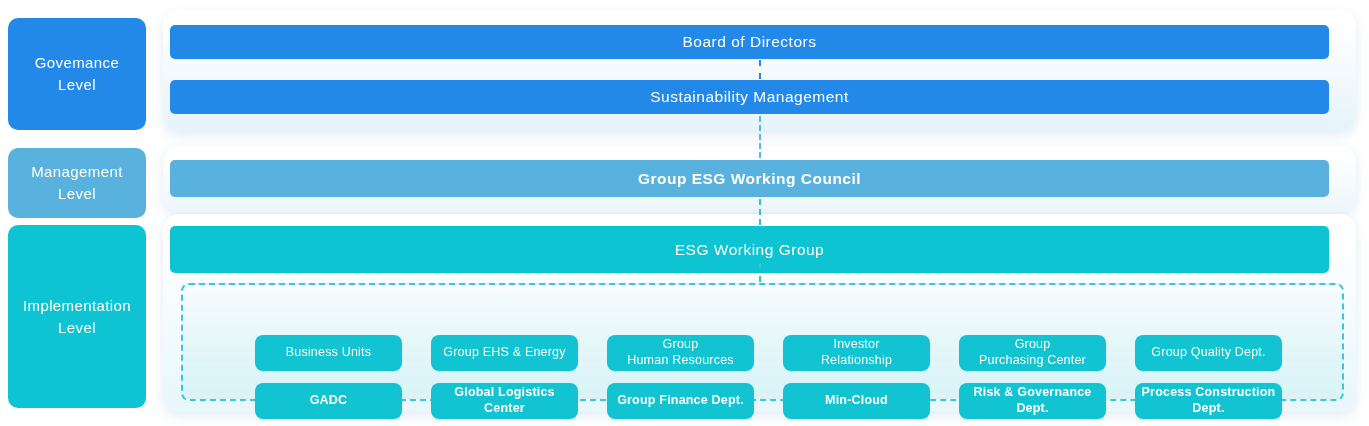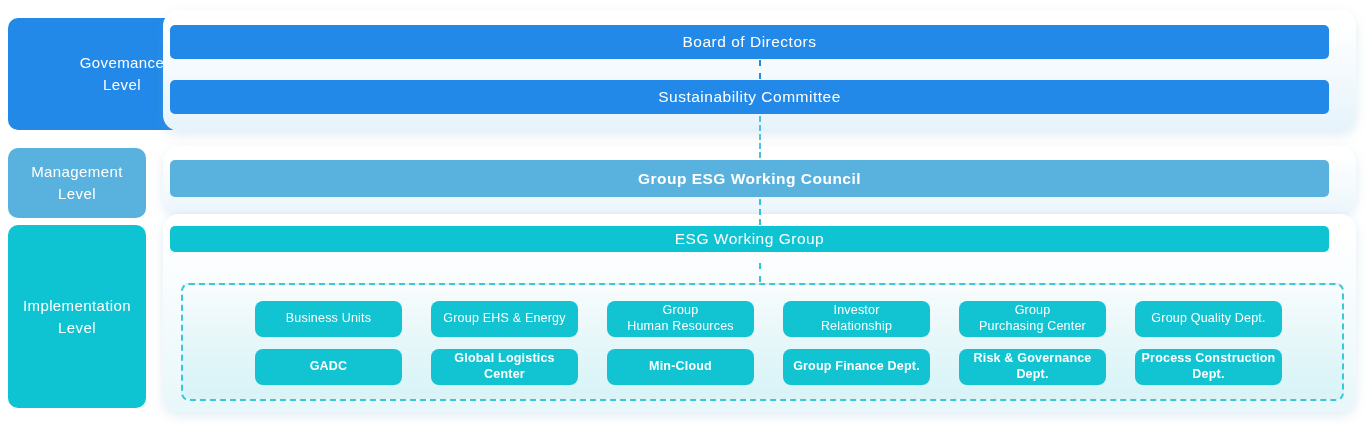--- a/index.html
+++ b/index.html
@@ -6,44 +6,44 @@
   .diagram{
     position:relative;width:1369px;height:426px;overflow:hidden;
     font-family:"Liberation Sans",sans-serif;background:#ffffff;
   }
   
   .level-label{
     position:absolute;left:8px;display:flex;align-items:center;justify-content:center;
     color:#ffffff;font-size:15px;letter-spacing:.4px;text-align:center;
     white-space:pre-line;border-radius:10px;line-height:1.45;
   }
-  .level-gov{top:18px;width:138px;height:112px;background:#2289e8;padding-left:45px;}
+  .level-gov{top:18px;width:138px;height:112px;background:#2289e8;}
   .level-mgmt{top:148px;width:138px;height:70px;background:#58b2dd;}
   .level-impl{top:225px;width:138px;height:183px;background:#0fc4d2;}
 
   
   .panel{position:absolute;left:163px;width:1193px;border-radius:16px;
     box-shadow:0 4px 12px rgba(110,160,205,.20);}
   .panel-gov{top:10px;height:121px;background:linear-gradient(180deg,#ffffff 12%,#e6f3fb 100%);}
   .panel-mgmt{top:146px;height:66px;background:linear-gradient(180deg,#ffffff 12%,#ecf6fc 100%);}
   .panel-impl{top:214px;height:198px;background:linear-gradient(180deg,#ffffff 10%,#e8f7fa 100%);}
 
   
   .bar{position:absolute;left:7px;width:1159px;display:flex;align-items:center;justify-content:center;
     color:#ffffff;border-radius:5px;font-size:15.5px;letter-spacing:.5px;}
   .bar-board{top:15px;height:34px;background:#2289e8;}
   .bar-committee{top:70px;height:34px;background:#2289e8;}
   .bar-council{top:14px;height:37px;background:#58b2dd;font-weight:bold;}
-  .bar-esg{top:12px;height:26px;background:#0fc4d2;}
+  .bar-esg{top:12px;height:47px;background:#0fc4d2;}
 
   
   .dashed-box{position:absolute;left:18px;top:69px;width:1159px;height:114px;
     border:2px dashed #3cc7d8;border-radius:8px;
     background:linear-gradient(180deg,rgba(255,255,255,.15) 0%,#d8f3f6 100%);}
-  .node-row{position:absolute;left:12px;right:0;display:flex;justify-content:center;gap:29px;}
+  .node-row{position:absolute;left:12px;right:0;display:flex;justify-content:center;gap:29px;margin-top:34px;}
   .row-1{top:16px;}
   .row-2{top:64px;font-weight:bold;}
   .node{width:147px;height:36px;background:#12c3d1;border-radius:8px;color:#ffffff;
     display:flex;align-items:center;justify-content:center;text-align:center;
     font-size:12.5px;line-height:1.25;white-space:pre-line;letter-spacing:.2px;}
 
   
   .connector{position:absolute;left:759px;width:0;border-left:2px dashed #2fc5d6;}
   .conn-1{top:60px;height:19px;border-color:#2289e8;}
   .conn-2{top:116px;height:42px;border-color:#4cc0e4;}
@@ -57,21 +57,21 @@
 
   <div class="level-label level-gov">Govemance
 Level</div>
   <div class="level-label level-mgmt">Management
 Level</div>
   <div class="level-label level-impl">Implementation
 Level</div>
 
   <div class="panel panel-gov">
     <div class="bar bar-board">Board of Directors</div>
-    <div class="bar bar-committee">Sustainability Committee</div>
+    <div class="bar bar-committee">Sustainability Management</div>
   </div>
 
   <div class="panel panel-mgmt">
     <div class="bar bar-council">Group ESG Working Council</div>
   </div>
 
   <div class="panel panel-impl">
     <div class="bar bar-esg">ESG Working Group</div>
 
     <div class="dashed-box">
@@ -83,22 +83,22 @@
         <div class="node">Investor
 Relationship</div>
         <div class="node">Group
 Purchasing Center</div>
         <div class="node">Group Quality Dept.</div>
       </div>
       <div class="node-row row-2">
         <div class="node">GADC</div>
         <div class="node">Global Logistics
 Center</div>
+        <div class="node">Group Finance Dept.</div>
         <div class="node">Min-Cloud</div>
-        <div class="node">Group Finance Dept.</div>
         <div class="node">Risk &amp; Governance
 Dept.</div>
         <div class="node">Process Construction
 Dept.</div>
       </div>
     </div>
   </div>
 
   <div class="connector conn-1"></div>
   <div class="connector conn-2"></div>

